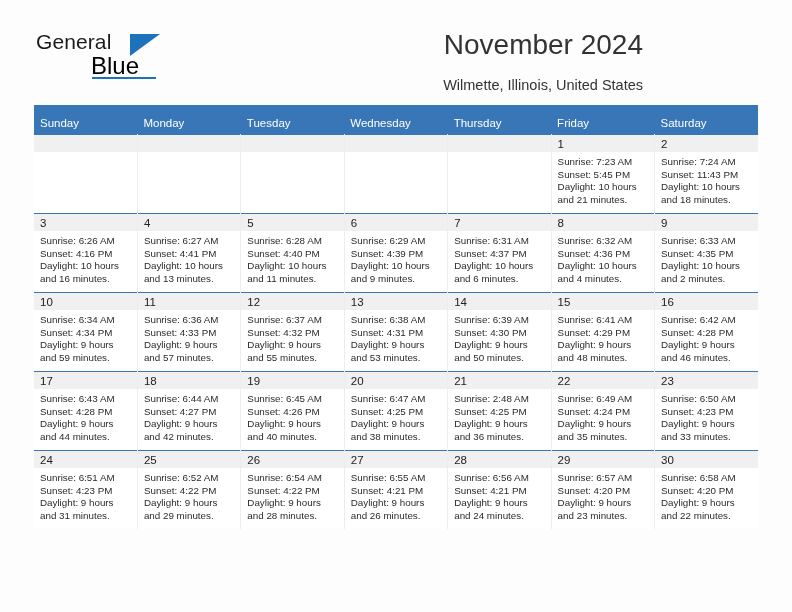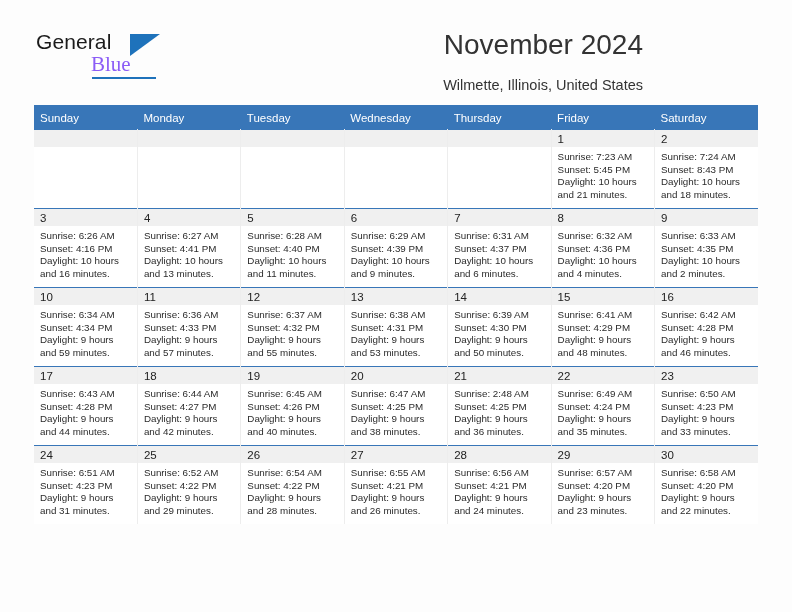--- a/index.html
+++ b/index.html
@@ -53,23 +53,23 @@
     top: 6px;
     width: 0;
     height: 0;
     border-left: 30px solid #1e72bb;
     border-bottom: 22px solid transparent;
   }
   .logo-blue {
     position: absolute;
     left: 57px;
     top: 24px;
-    font-size: 21px;
-    color: #8b5cf6;
-    font-family: Liberation Serif, serif;
+    font-size: 24px;
+    color: #000000;
+    font-family: Liberation Sans, sans-serif;
   }
   .logo-blue-underline {
     position: absolute;
     left: 58px;
     top: 49px;
     width: 64px;
     height: 2px;
     background: #1e72bb;
   }
 
@@ -101,21 +101,21 @@
     width: 724px;
     border-collapse: collapse;
     table-layout: fixed;
   }
   .calendar th {
     background: #3876b8;
     color: #ffffff;
     font-weight: normal;
     font-size: 11.5px;
     text-align: left;
-    padding: 7px 0 5px 6px;
+    padding: 12px 0 5px 6px;
     height: 12px;
     border: none;
   }
   .calendar td {
     vertical-align: top;
     padding: 0;
     border-top: 1.6px solid #3876b8;
     border-right: 1px solid #ededed;
     background: #ffffff;
     height: 78px;
@@ -204,21 +204,21 @@
             <div class="cell-body">
               <div>Sunrise: 7:23 AM</div>
               <div>Sunset: 5:45 PM</div>
               <div class="daylight-line">Daylight: 10 hours and 21 minutes.</div>
             </div>
           </td>
           <td>
             <div class="daynum-band">2</div>
             <div class="cell-body">
               <div>Sunrise: 7:24 AM</div>
-              <div>Sunset: 8:43 PM</div>
+              <div>Sunset: 11:43 PM</div>
               <div class="daylight-line">Daylight: 10 hours and 18 minutes.</div>
             </div>
           </td>
         </tr>
         <tr class="week-row">
           <td>
             <div class="daynum-band">3</div>
             <div class="cell-body">
               <div>Sunrise: 6:26 AM</div>
               <div>Sunset: 4:16 PM</div>

